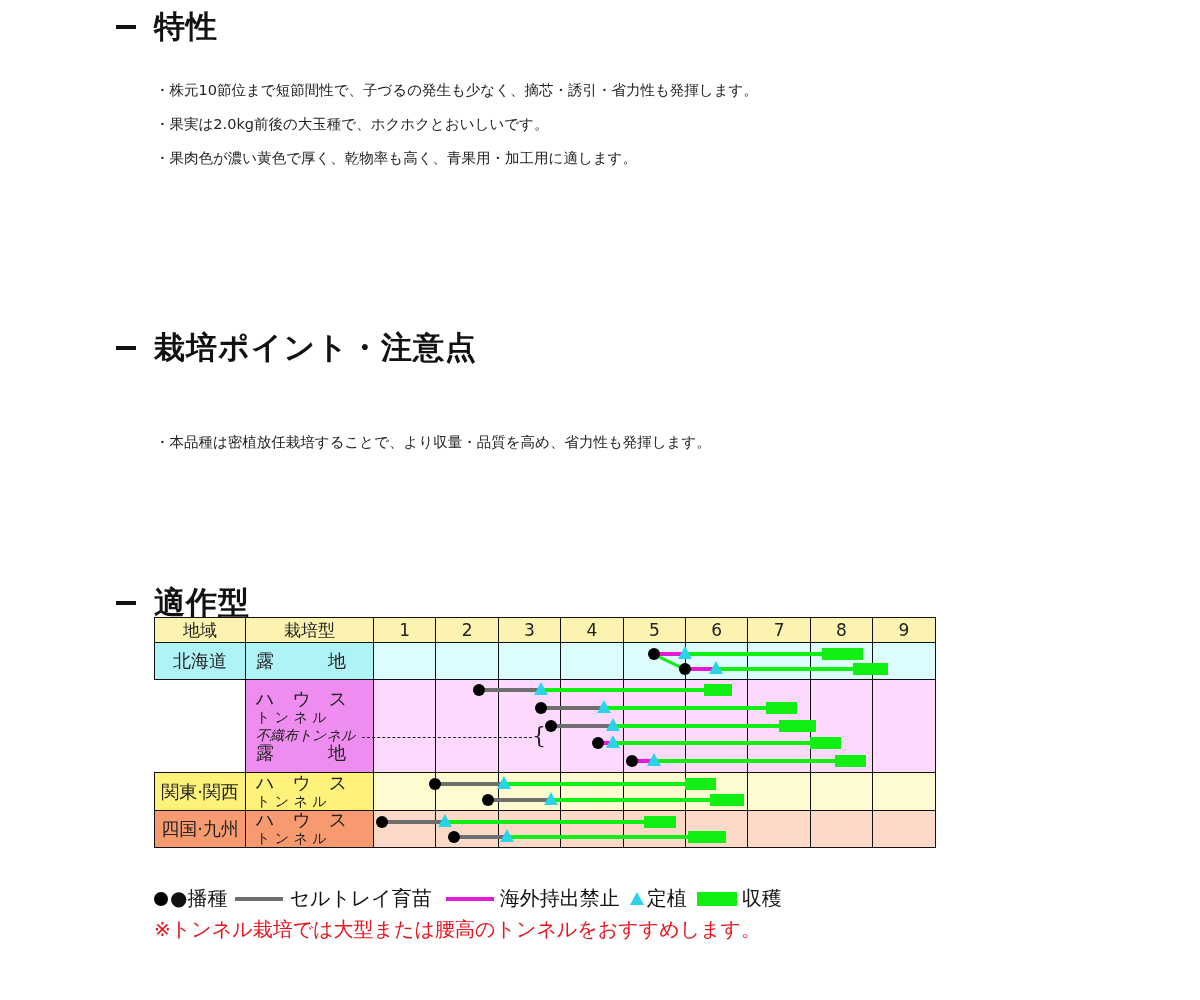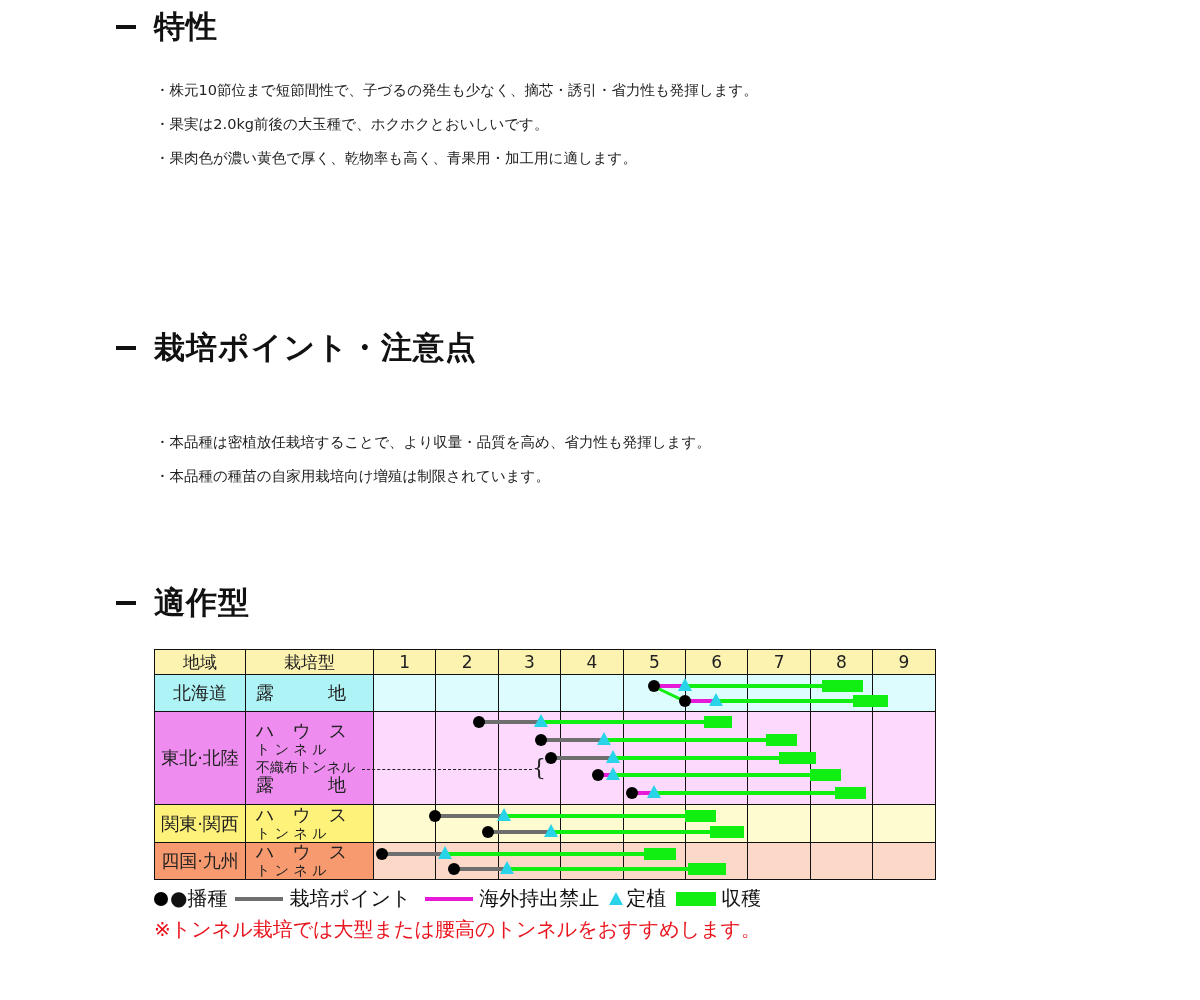--- a/index.html
+++ b/index.html
@@ -1,21 +1,21 @@
 <!DOCTYPE html>
 <html><head>
 <meta charset="utf-8">
 <style>
   html,body{margin:0;padding:0;background:#fff;}
   body{width:1200px;height:1000px;position:relative;overflow:hidden;font-family:"DejaVu Sans",sans-serif;color:#222;}
   .section-title{position:absolute;left:116px;font-family:"DejaVu Serif",serif;font-weight:bold;font-size:31px;color:#111;display:flex;align-items:center;letter-spacing:1px;}
   .section-title .dash{display:inline-block;width:20px;height:4px;background:#111;margin-right:18px;}
   .bullets{position:absolute;left:155px;margin:0;padding:0;list-style:none;font-size:14.5px;color:#222;}
   .bullets li{height:34px;line-height:20px;}
-  #chart{position:absolute;left:154px;top:649px;width:781px;height:231px;}
+  #chart{position:absolute;left:154px;top:617px;width:781px;height:231px;}
   .cell{position:absolute;box-sizing:border-box;border:1px solid #111;}
   .hdr{background:#fdf3b0;font-size:17px;display:flex;align-items:center;justify-content:center;color:#222;}
   .region{display:flex;align-items:center;justify-content:center;font-size:18px;color:#222;}
   .ctype{font-size:18px;color:#222;padding-left:10px;line-height:18px;}
   .mark{position:absolute;}
   .dot{width:12px;height:12px;border-radius:50%;background:#000;margin:-6px 0 0 -6px;}
   .tri{width:0;height:0;border-left:7px solid transparent;border-right:7px solid transparent;border-bottom:13px solid #29d4e8;margin:-8px 0 0 -7px;}
   .line{height:4px;margin-top:-2px;}
   .bar{height:12px;margin-top:-6px;background:#11ee11;}
   .legend{position:absolute;left:154px;top:885px;font-size:20px;color:#111;display:flex;align-items:center;white-space:nowrap;}
@@ -37,21 +37,20 @@
   <li>・果実は2.0kg前後の大玉種で、ホクホクとおいしいです。</li>
   <li>・果肉色が濃い黄色で厚く、乾物率も高く、青果用・加工用に適します。</li>
 </ul>
 
 <div class="section-title" style="top:327px;">
   <span class="dash"></span>
   <span>栽培ポイント・注意点</span>
 </div>
 <ul class="bullets" style="top:402px;margin-top:30px;">
   <li>・本品種は密植放任栽培することで、より収量・品質を高め、省力性も発揮します。</li>
-  <li>・本品種の種苗の自家用栽培向け増殖は制限されています。</li>
 </ul>
 
 <div class="section-title" style="top:582px;">
   <span class="dash"></span>
   <span>適作型</span>
 </div>
 
 <div id="chart">
     <div class="cell hdr" style="left: 0px; top: 0px; width: 92px; height: 26px;">地域</div>
     <div class="cell hdr" style="left: 91px; top: 0px; width: 129px; height: 26px;">栽培型</div>
@@ -81,25 +80,24 @@
     <div class="mark line" style="left: 531px; top: 37px; width: 137.28px; background: rgb(17, 238, 17);"></div>
     <div class="mark bar" style="left: 668.28px; top: 37px; width: 40.56px;"></div>
     <div class="mark" style="left: 499.8px; top: 35.5px; width: 34.6185px; height: 3px; background: rgb(17, 238, 17); transform-origin: 0px 50%; transform: rotate(25.6768deg);"></div>
     <div class="mark dot" style="left: 499.8px; top: 37px;"></div>
     <div class="mark tri" style="left: 531px; top: 37px;"></div>
     <div class="mark line" style="left: 531px; top: 52px; width: 31.2px; background: rgb(230, 25, 216);"></div>
     <div class="mark line" style="left: 562.2px; top: 52px; width: 137.28px; background: rgb(17, 238, 17);"></div>
     <div class="mark bar" style="left: 699.48px; top: 52px; width: 34.32px;"></div>
     <div class="mark dot" style="left: 531px; top: 52px;"></div>
     <div class="mark tri" style="left: 562.2px; top: 52px;"></div>
-    <div class="cell region" style="left: 0px; top: 62px; width: 92px; height: 94px; background: rgb(238, 140, 239);">東北·北陸</div>
     <div class="cell ctype" style="left: 91px; top: 62px; width: 129px; height: 94px; background: rgb(238, 140, 239); display: flex; flex-direction: column; justify-content: center;">
       <div>ハ　ウ　ス</div>
       <div style="font-size: 14px;">ト ン ネ ル</div>
-      <div style="font-size: 14px;">不織布トンネル</div>
+      <div style="font-size: 14px; font-style: italic;">不織布トンネル</div>
       <div>露　　　地</div>
     </div>
     <div class="cell" style="left: 219px; top: 62px; width: 63.4px; height: 94px; background: rgb(253, 217, 253);"></div>
     <div class="cell" style="left: 281.4px; top: 62px; width: 63.4px; height: 94px; background: rgb(253, 217, 253);"></div>
     <div class="cell" style="left: 343.8px; top: 62px; width: 63.4px; height: 94px; background: rgb(253, 217, 253);"></div>
     <div class="cell" style="left: 406.2px; top: 62px; width: 63.4px; height: 94px; background: rgb(253, 217, 253);"></div>
     <div class="cell" style="left: 468.6px; top: 62px; width: 63.4px; height: 94px; background: rgb(253, 217, 253);"></div>
     <div class="cell" style="left: 531px; top: 62px; width: 63.4px; height: 94px; background: rgb(253, 217, 253);"></div>
     <div class="cell" style="left: 593.4px; top: 62px; width: 63.4px; height: 94px; background: rgb(253, 217, 253);"></div>
     <div class="cell" style="left: 655.8px; top: 62px; width: 63.4px; height: 94px; background: rgb(253, 217, 253);"></div>
@@ -178,21 +176,21 @@
     <div class="mark line" style="left: 353.16px; top: 220px; width: 180.96px; background: rgb(17, 238, 17);"></div>
     <div class="mark bar" style="left: 534.12px; top: 220px; width: 37.44px;"></div>
     <div class="mark dot" style="left: 300.12px; top: 220px;"></div>
     <div class="mark tri" style="left: 353.16px; top: 220px;"></div>
   </div>
 
 <div class="legend">
   <span class="lg-dot"></span>
   <span>●播種</span>
   <span class="lg-line" style="background:#6e6e6e;"></span>
-  <span>栽培ポイント</span>
+  <span>セルトレイ育苗</span>
   <span class="lg-line" style="background:#e619d8;margin-left:14px;"></span>
   <span>海外持出禁止</span>
   <span class="lg-tri"></span>
   <span>定植</span>
   <span class="lg-bar"></span>
   <span>収穫</span>
 </div>
 <div class="note">※トンネル栽培では大型または腰高のトンネルをおすすめします。</div>
 
 </body></html>

